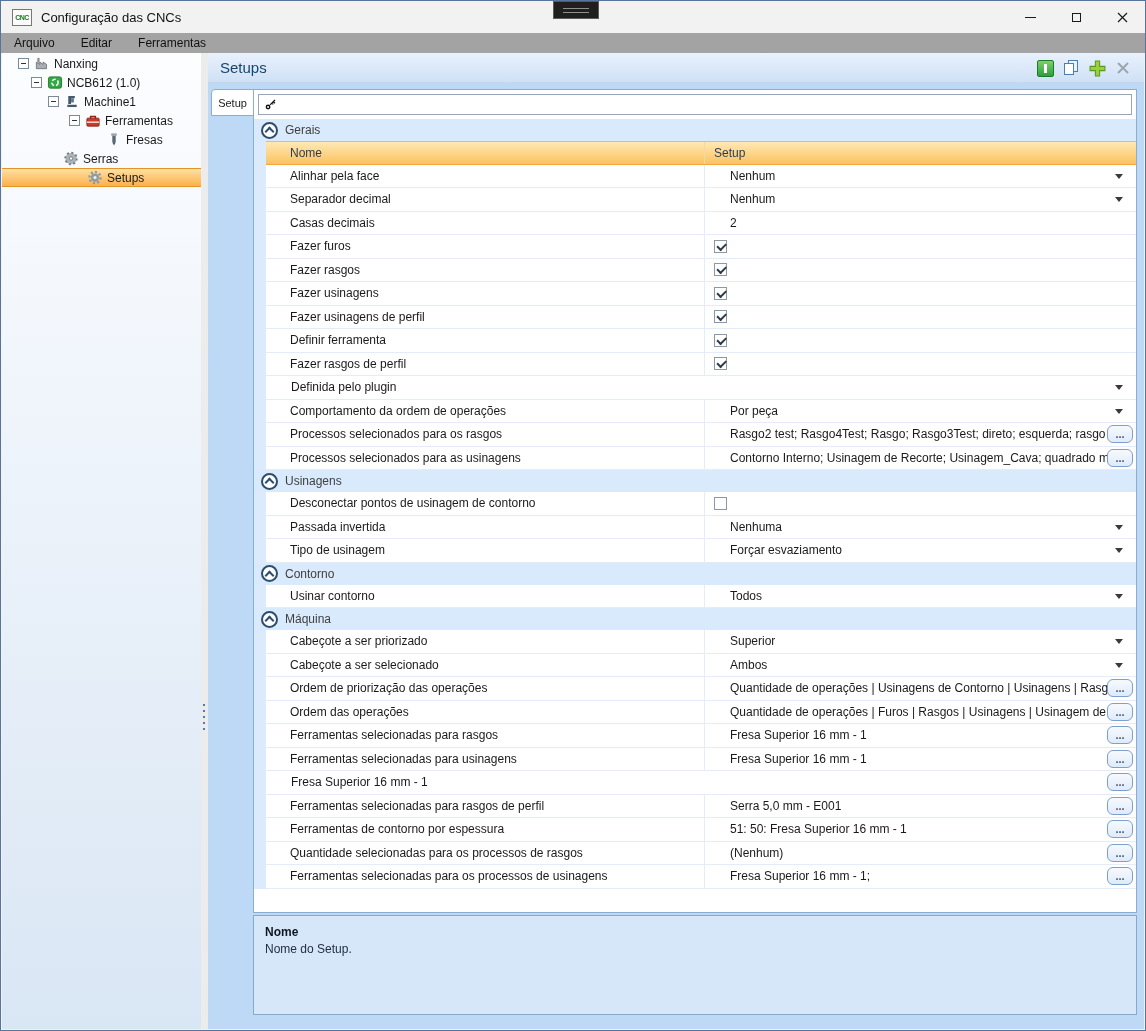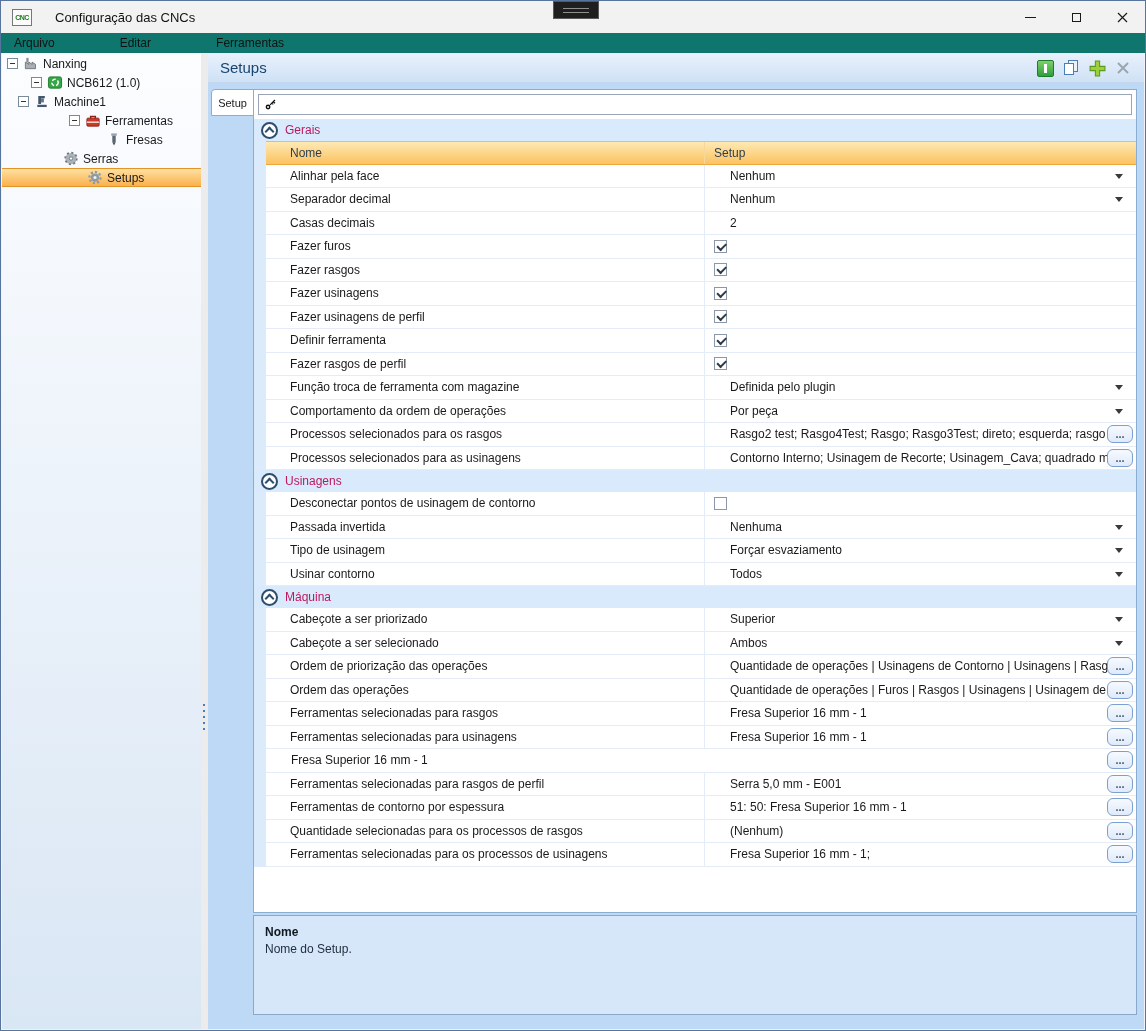--- a/index.html
+++ b/index.html
@@ -2,30 +2,30 @@
 <html><head>
 <meta charset="utf-8">
 <style>
   html,body{margin:0;padding:0;}
   body{width:1146px;height:1031px;position:relative;font-family:"Liberation Sans",sans-serif;font-size:12px;color:#1a1a1a;background:#f2f2f2;overflow:hidden;}
   .window{position:absolute;inset:0;border:1px solid #56749c;box-sizing:border-box;background:#f2f2f2;}
 
   
   .titlebar{position:absolute;top:0;left:0;right:0;height:32px;display:flex;align-items:center;background:#f2f2f2;}
   .app-icon{width:20px;height:17px;margin-left:11px;border:1px solid #777;background:#fbfbfb;color:#1c7a1c;font-size:7px;font-weight:bold;display:flex;align-items:center;justify-content:center;letter-spacing:-0.5px;box-sizing:border-box;}
-  .win-title{margin-left:23px;font-size:13px;color:#121212;}
+  .win-title{margin-left:9px;font-size:13px;color:#121212;}
   .share-overlay{position:absolute;left:552px;top:0;width:46px;height:18px;background:#1f1f1f;border:1px solid #5a5a5a;box-sizing:border-box;display:flex;flex-direction:column;justify-content:center;gap:3px;padding:0 9px;}
   .share-overlay .bar{height:1px;background:#8f8f8f;}
   .win-controls{position:absolute;right:0;top:0;height:32px;display:flex;}
   .win-btn{width:46px;height:32px;display:flex;align-items:center;justify-content:center;}
   .glyph-min{width:11px;height:1px;background:#1a1a1a;}
   .glyph-max{width:9px;height:9px;border:1px solid #1a1a1a;box-sizing:border-box;}
 
   
-  .menubar{position:absolute;top:32px;left:0;right:0;height:20px;display:flex;align-items:center;background:#0f766e;gap:39px;}
+  .menubar{position:absolute;top:32px;left:0;right:0;height:20px;display:flex;align-items:center;background:#a3a3a3;}
   .menu-item{padding:2px 13px;color:#111;}
   .menu-item:first-child{margin-left:0;}
 
   
   .tree-panel{position:absolute;top:52px;left:1px;width:199px;bottom:1px;background:linear-gradient(#fcfdff,#d9e6f4);}
   .tree-item{height:19px;display:flex;align-items:center;box-sizing:border-box;}
   .tree-item.selected{background:linear-gradient(#fde1a2,#fcb04d);border-top:1px solid #e29426;border-bottom:1px solid #e29426;}
   .expander{width:11px;height:11px;min-width:11px;border:1px solid #7a8a99;background:#fff;display:flex;align-items:center;justify-content:center;margin-right:4px;box-sizing:border-box;}
   .expander::before{content:"";width:5px;height:1px;background:#333;}
   .ticon{width:17px;height:16px;margin-right:4px;display:flex;align-items:center;justify-content:center;}
@@ -50,21 +50,21 @@
   .search{position:absolute;left:4px;top:4px;right:4px;height:21px;border:1px solid #98a6b8;background:#fff;display:flex;align-items:center;box-sizing:border-box;}
   .search svg{margin-left:5px;}
   .search input{flex:1;border:none;outline:none;font:12px "Liberation Sans",sans-serif;margin-left:5px;background:transparent;}
 
   .grid{position:absolute;left:0;top:29px;right:0;bottom:0;overflow:hidden;}
   .rows-wrap{position:relative;}
   .rows-wrap::before{content:"";position:absolute;left:0;top:0;width:12px;height:100%;background:#dcebfc;}
   .group-header{height:22px;background:#d9eafc;display:flex;align-items:center;position:relative;}
   .group-circle{width:13px;height:13px;border:2px solid #2c4d6e;border-radius:50%;background:#fff;margin-left:7px;position:relative;}
   .group-circle::before{content:"";position:absolute;left:3px;top:4.5px;width:5px;height:5px;border-left:2px solid #2c4d6e;border-top:2px solid #2c4d6e;transform:rotate(45deg);}
-  .group-label{margin-left:7px;color:#be185d;}
+  .group-label{margin-left:7px;color:#404040;}
   .prow{height:23.5px;display:flex;margin-left:12px;border-bottom:1px solid #e3ecf7;background:#fff;box-sizing:border-box;position:relative;}
   .pname{width:439px;min-width:439px;display:flex;align-items:center;padding-left:24px;box-sizing:border-box;border-right:1px solid #e3ecf7;overflow:hidden;white-space:nowrap;}
   .pvalue{flex:1;display:flex;align-items:center;padding-left:9px;position:relative;overflow:hidden;}
   .prow.colhead{background:linear-gradient(#fee9b4,#fcc261);border-top:1px solid #f5bb52;border-bottom:1px solid #efa73e;color:#2e3e4e;}
   .prow.colhead .pname{border-right:1px solid #f7d89b;}
   .vtext{white-space:nowrap;overflow:hidden;max-width:calc(100% - 34px);margin-left:16px;}
   .vtext.full{max-width:calc(100% - 8px);}
   .dd-arrow{position:absolute;right:13px;top:50%;margin-top:-2px;width:0;height:0;border-left:4px solid transparent;border-right:4px solid transparent;border-top:5px solid #3a3a3a;}
   .checkbox{width:13px;height:13px;border:1px solid #8a98a8;background:#fff;position:relative;box-sizing:border-box;}
   .checkbox.checked::after{content:"";position:absolute;left:2px;top:2px;width:7px;height:3.5px;border-left:2px solid #2f3b46;border-bottom:2px solid #2f3b46;transform:rotate(-45deg);}
@@ -100,41 +100,41 @@
     </div>
   </div>
 
   <div class="menubar">
       <div class="menu-item">Arquivo</div>
       <div class="menu-item">Editar</div>
       <div class="menu-item">Ferramentas</div>
     </div>
 
   <div class="tree-panel" style="padding-top: 1px;">
-      <div class="tree-item" style="padding-left: 5px;">
+      <div class="tree-item" style="padding-left: 16px;">
         <span class="expander"></span>
         <span class="ticon">
           <svg width="16" height="15" viewBox="0 0 16 16">
             <rect x="3" y="2" width="2.4" height="5" fill="#8a8f94"></rect>
             <path d="M2 13.5V6.5l3.6 2.4V6.5l3.6 2.4V6.5l3.6 2.4V13.5z" fill="#a9afb5" stroke="#6b7075" stroke-width="0.9"></path>
           </svg>
         </span>
         <span class="tlabel">Nanxing</span>
       </div>
       <div class="tree-item" style="padding-left: 29px;">
         <span class="expander"></span>
         <span class="ticon">
           <svg width="16" height="15" viewBox="0 0 16 16">
             <rect x="1" y="2" width="14" height="12" rx="2" fill="#35a845" stroke="#1d7c2c"></rect>
             <circle cx="8" cy="8" r="3.4" fill="none" stroke="#fff" stroke-width="1.6" stroke-dasharray="4 2.2"></circle>
           </svg>
         </span>
         <span class="tlabel">NCB612 (1.0)</span>
       </div>
-      <div class="tree-item" style=" margin-left: 16px;">
+      <div class="tree-item" style="padding-left: 46px;">
         <span class="expander"></span>
         <span class="ticon">
           <svg width="16" height="15" viewBox="0 0 16 16">
             <path d="M4 2h7v2.6H7v6H4z" fill="#45586b"></path>
             <rect x="7" y="4.6" width="3" height="4.4" fill="#5f7488"></rect>
             <rect x="3" y="11.5" width="10" height="2.4" fill="#45586b"></rect>
           </svg>
         </span>
         <span class="tlabel">Machine1</span>
       </div>
@@ -284,21 +284,20 @@
                 <span class="checkbox checked"></span>
               </div>
             </div>
             <div class="prow">
               <div class="pname">Fazer rasgos de perfil</div>
               <div class="pvalue">
                 <span class="checkbox checked"></span>
               </div>
             </div>
             <div class="prow">
-              <div class="pname">Função troca de ferramenta com magazine</div>
               <div class="pvalue">
                 <span class="vtext full">Definida pelo plugin</span>
                 <span class="dd-arrow"></span>
               </div>
             </div>
             <div class="prow">
               <div class="pname">Comportamento da ordem de operações</div>
               <div class="pvalue">
                 <span class="vtext full">Por peça</span>
                 <span class="dd-arrow"></span>
@@ -335,20 +334,24 @@
                 <span class="dd-arrow"></span>
               </div>
             </div>
             <div class="prow">
               <div class="pname">Tipo de usinagem</div>
               <div class="pvalue">
                 <span class="vtext full">Forçar esvaziamento</span>
                 <span class="dd-arrow"></span>
               </div>
             </div>
+            <div class="group-header">
+              <span class="group-circle"></span>
+              <span class="group-label">Contorno</span>
+            </div>
             <div class="prow">
               <div class="pname">Usinar contorno</div>
               <div class="pvalue">
                 <span class="vtext full">Todos</span>
                 <span class="dd-arrow"></span>
               </div>
             </div>
             <div class="group-header">
               <span class="group-circle"></span>
               <span class="group-label">Máquina</span>

